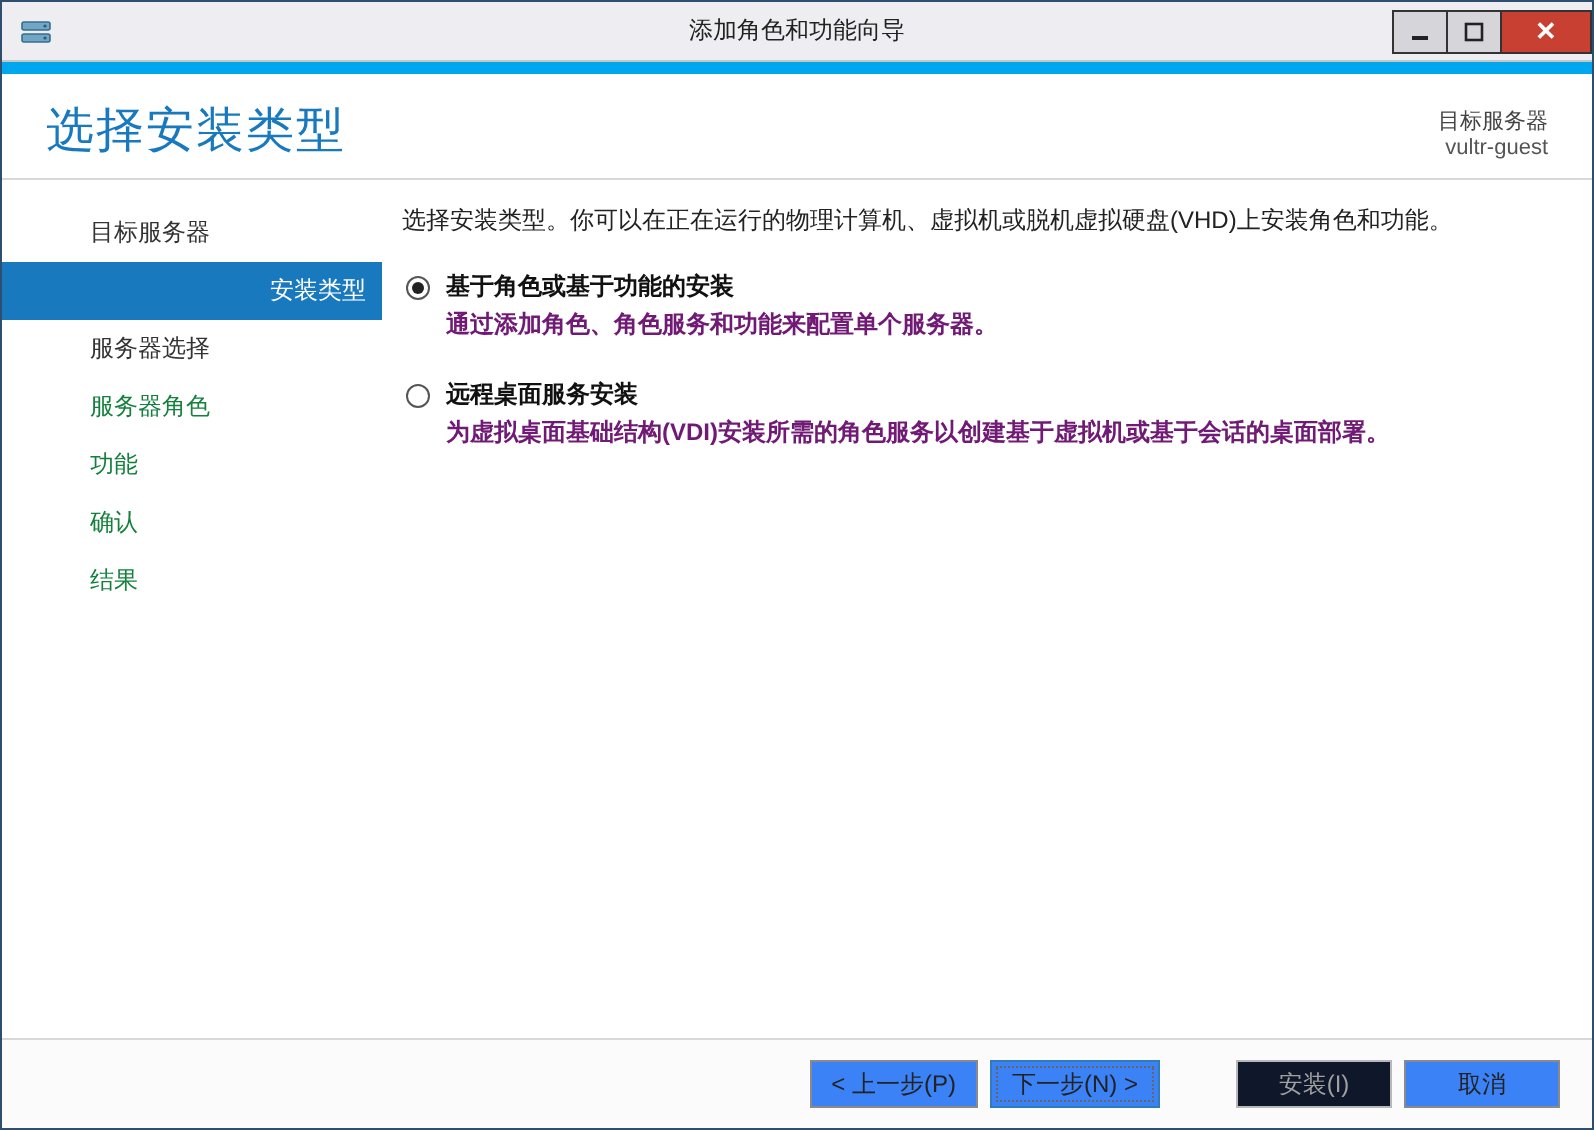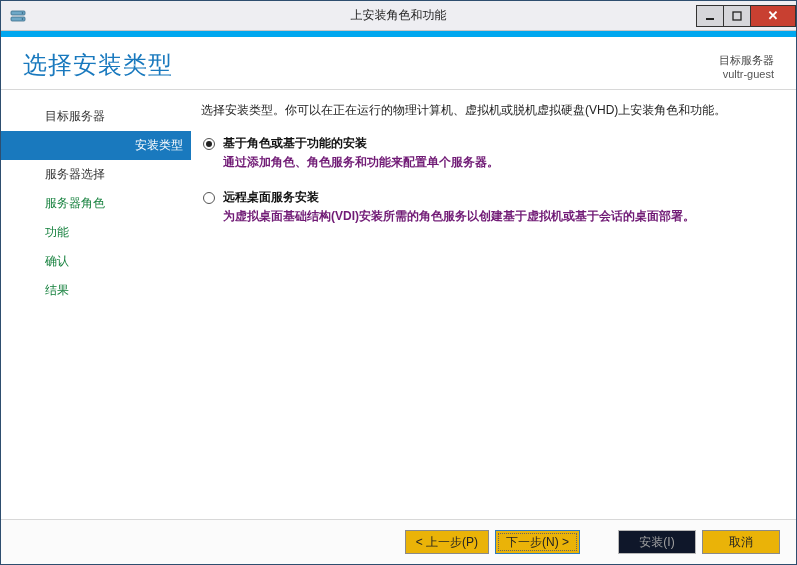--- a/index.html
+++ b/index.html
@@ -162,21 +162,21 @@
     padding: 10px 16px;
     display: flex;
     justify-content: flex-end;
     gap: 6px;
     background: #fbfbfb;
   }
   .btn {
     min-width: 78px;
     height: 24px;
     border: 1px solid #8a8a8a;
-    background: #eab308;
+    background: #3b82f6;
     font-size: 12px;
     display: flex;
     align-items: center;
     justify-content: center;
     padding: 0 10px;
     color: #222;
   }
   .btn.disabled {
     color: #a0a0a0;
     border-color: #b8b8b8;
@@ -199,21 +199,21 @@
 
   <div class="titlebar">
     <div class="icon server-icon">
       <svg width="16" height="16" viewBox="0 0 16 16">
         <rect x="1" y="3" width="14" height="4" rx="1" fill="#6fa8c7" stroke="#3a6d8c" stroke-width="0.8"></rect>
         <rect x="1" y="9" width="14" height="4" rx="1" fill="#6fa8c7" stroke="#3a6d8c" stroke-width="0.8"></rect>
         <circle cx="12.5" cy="5" r="0.8" fill="#2b5873"></circle>
         <circle cx="12.5" cy="11" r="0.8" fill="#2b5873"></circle>
       </svg>
     </div>
-    <div class="title">上安装角色和功能</div>
+    <div class="title">添加角色和功能向导</div>
     <div class="winbtns">
       <div class="winbtn min">
         <svg width="10" height="10">
             <line x1="1" y1="8" x2="9" y2="8" stroke="#222" stroke-width="2"></line>
           </svg>
       </div>
       <div class="winbtn max">
         <svg width="10" height="10">
             <rect x="1" y="1" width="8" height="8" fill="none" stroke="#222" stroke-width="1.3"></rect>
           </svg>

